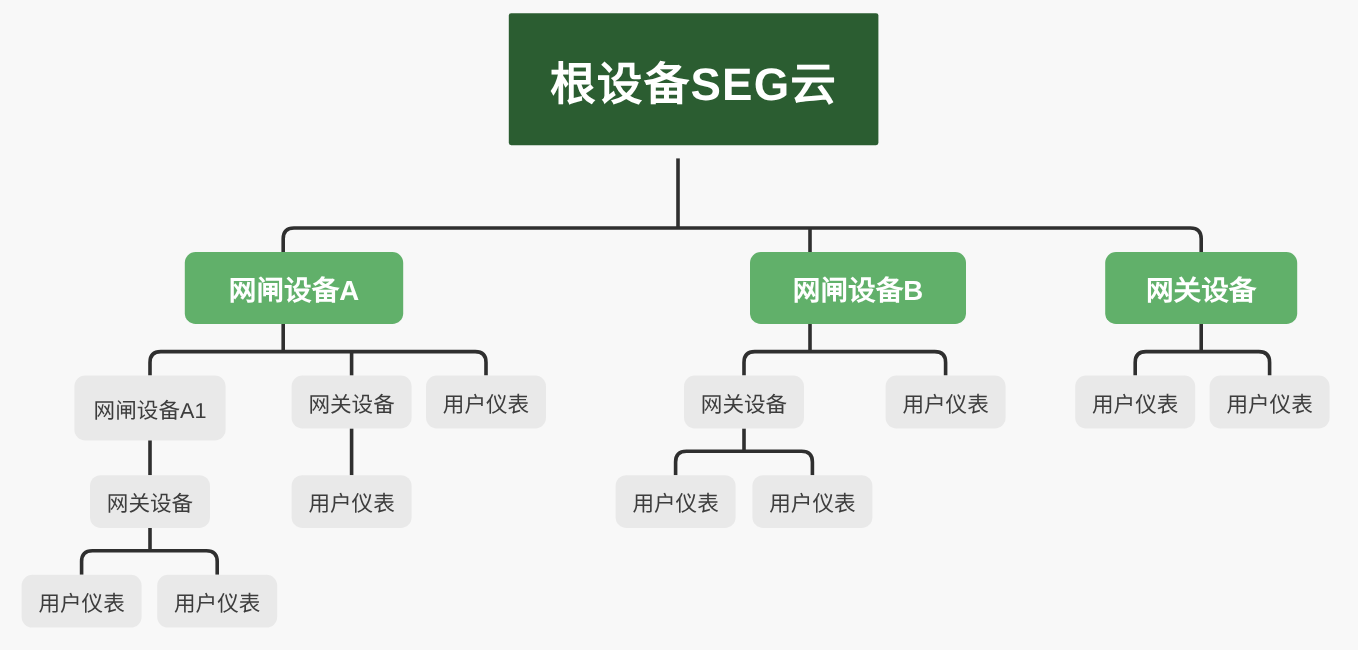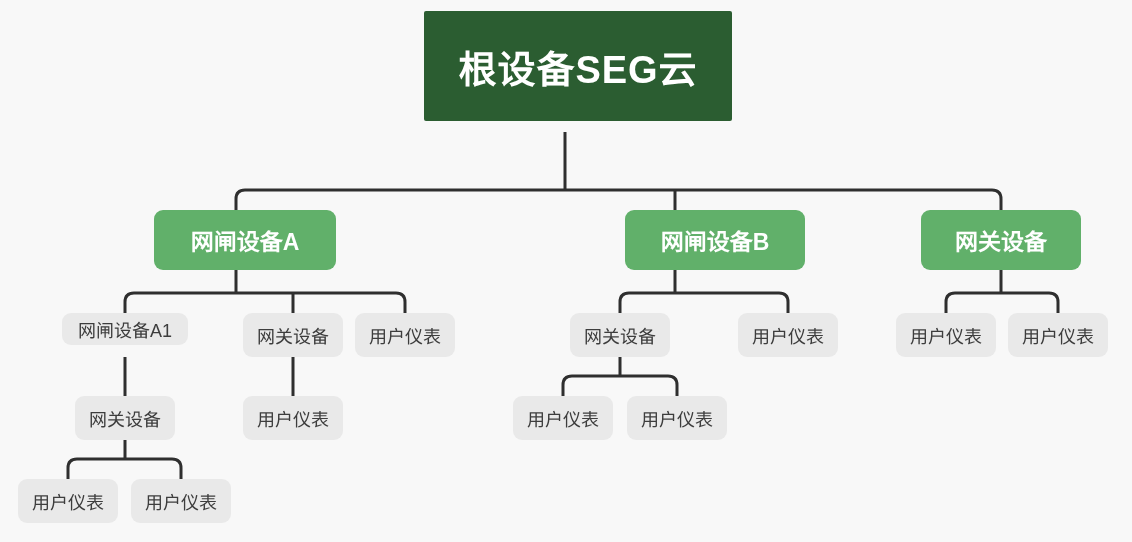--- a/index.html
+++ b/index.html
@@ -76,21 +76,21 @@
       <path d="M 620 357 L 620 376" fill="none" stroke="#2f2f2f" stroke-width="3" stroke-linecap="butt"></path>
       <path d="M 563 396 L 563 385 Q 563 376 572 376 L 668 376 Q 677 376 677 385 L 677 396" fill="none" stroke="#2f2f2f" stroke-width="3" stroke-linecap="butt"></path>
       <path d="M 1001 270 L 1001 293" fill="none" stroke="#2f2f2f" stroke-width="3" stroke-linecap="butt"></path>
       <path d="M 946 313 L 946 302 Q 946 293 955 293 L 1049 293 Q 1058 293 1058 302 L 1058 313" fill="none" stroke="#2f2f2f" stroke-width="3" stroke-linecap="butt"></path>
     </svg>
   <div id="nodes">
       <div class="node node-root" style="left: 392px; top: 11px; width: 308px; height: 110px; margin-left: 32px;">根设备SEG云</div>
       <div class="node node-l2" style="left: 154px; top: 210px; width: 182px; height: 60px;">网闸设备A</div>
       <div class="node node-l2" style="left: 585px; top: 210px; width: 180px; height: 60px; margin-left: 40px;">网闸设备B</div>
       <div class="node node-l2" style="left: 921px; top: 210px; width: 160px; height: 60px;">网关设备</div>
-      <div class="node node-leaf" style="left: 62px; top: 313px; width: 126px; height: 32px;">网闸设备A1</div>
+      <div class="node node-leaf" style="left: 62px; top: 313px; width: 126px; height: 54px;">网闸设备A1</div>
       <div class="node node-leaf" style="left: 243px; top: 313px; width: 100px; height: 44px;">网关设备</div>
       <div class="node node-leaf" style="left: 355px; top: 313px; width: 100px; height: 44px;">用户仪表</div>
       <div class="node node-leaf" style="left: 75px; top: 396px; width: 100px; height: 44px;">网关设备</div>
       <div class="node node-leaf" style="left: 243px; top: 396px; width: 100px; height: 44px;">用户仪表</div>
       <div class="node node-leaf" style="left: 18px; top: 479px; width: 100px; height: 44px;">用户仪表</div>
       <div class="node node-leaf" style="left: 131px; top: 479px; width: 100px; height: 44px;">用户仪表</div>
       <div class="node node-leaf" style="left: 570px; top: 313px; width: 100px; height: 44px;">网关设备</div>
       <div class="node node-leaf" style="left: 738px; top: 313px; width: 100px; height: 44px;">用户仪表</div>
       <div class="node node-leaf" style="left: 513px; top: 396px; width: 100px; height: 44px;">用户仪表</div>
       <div class="node node-leaf" style="left: 627px; top: 396px; width: 100px; height: 44px;">用户仪表</div>

